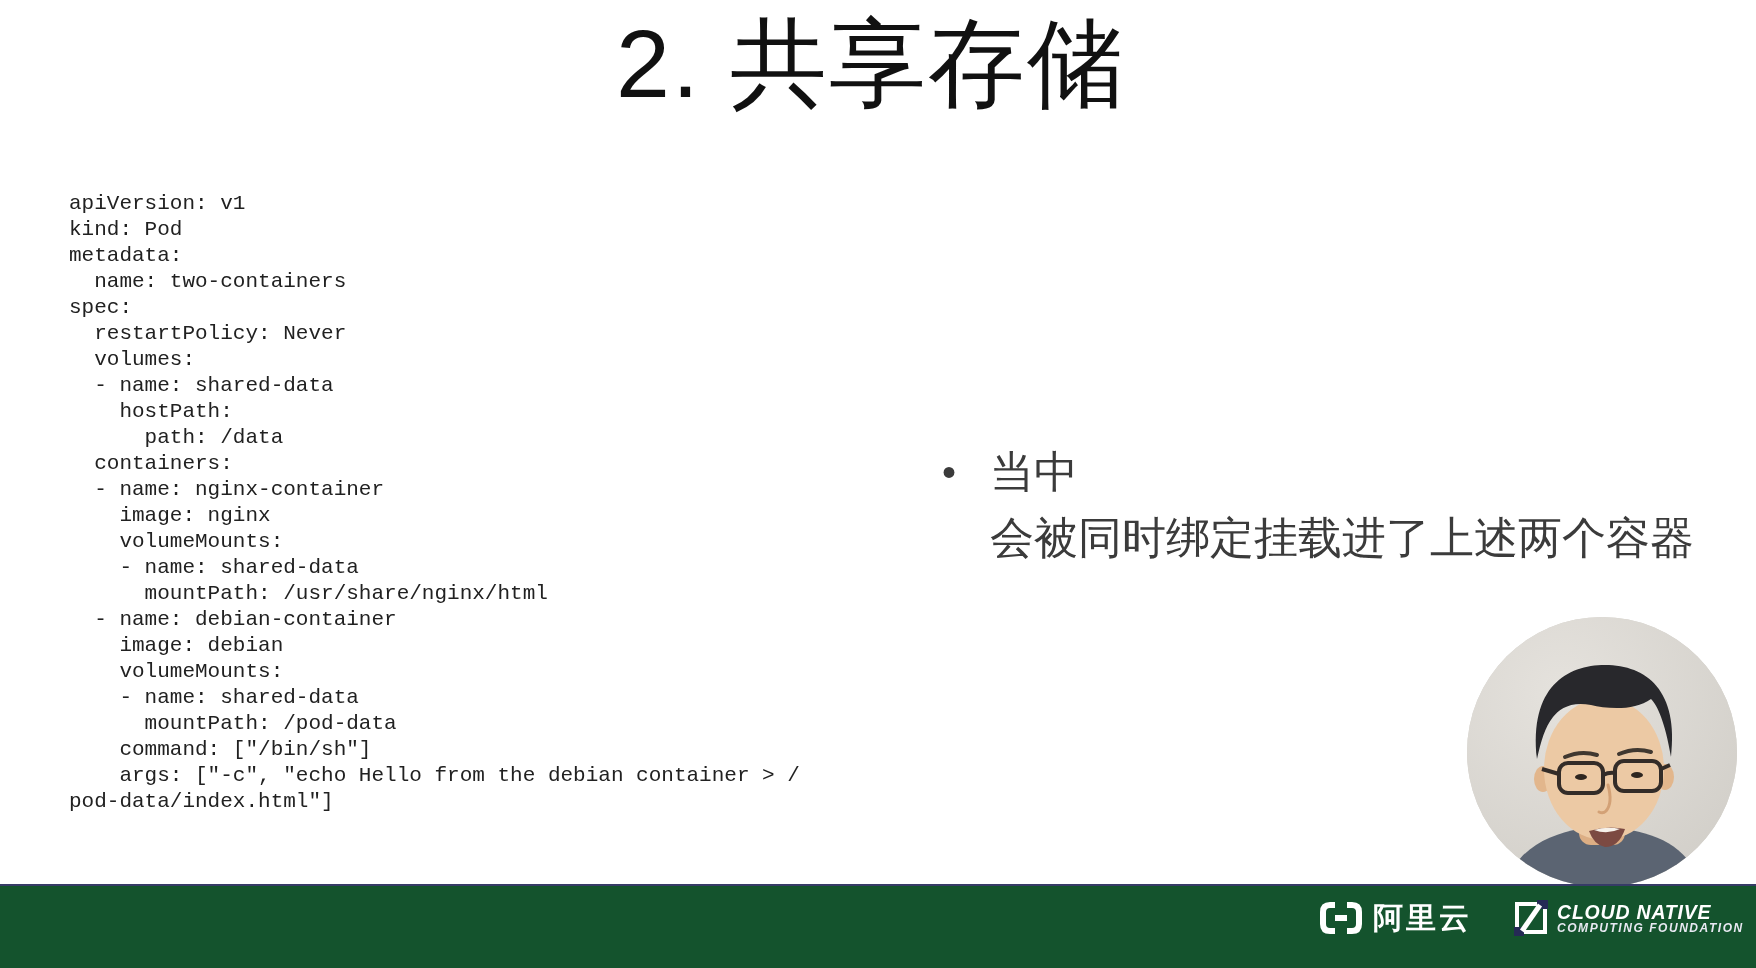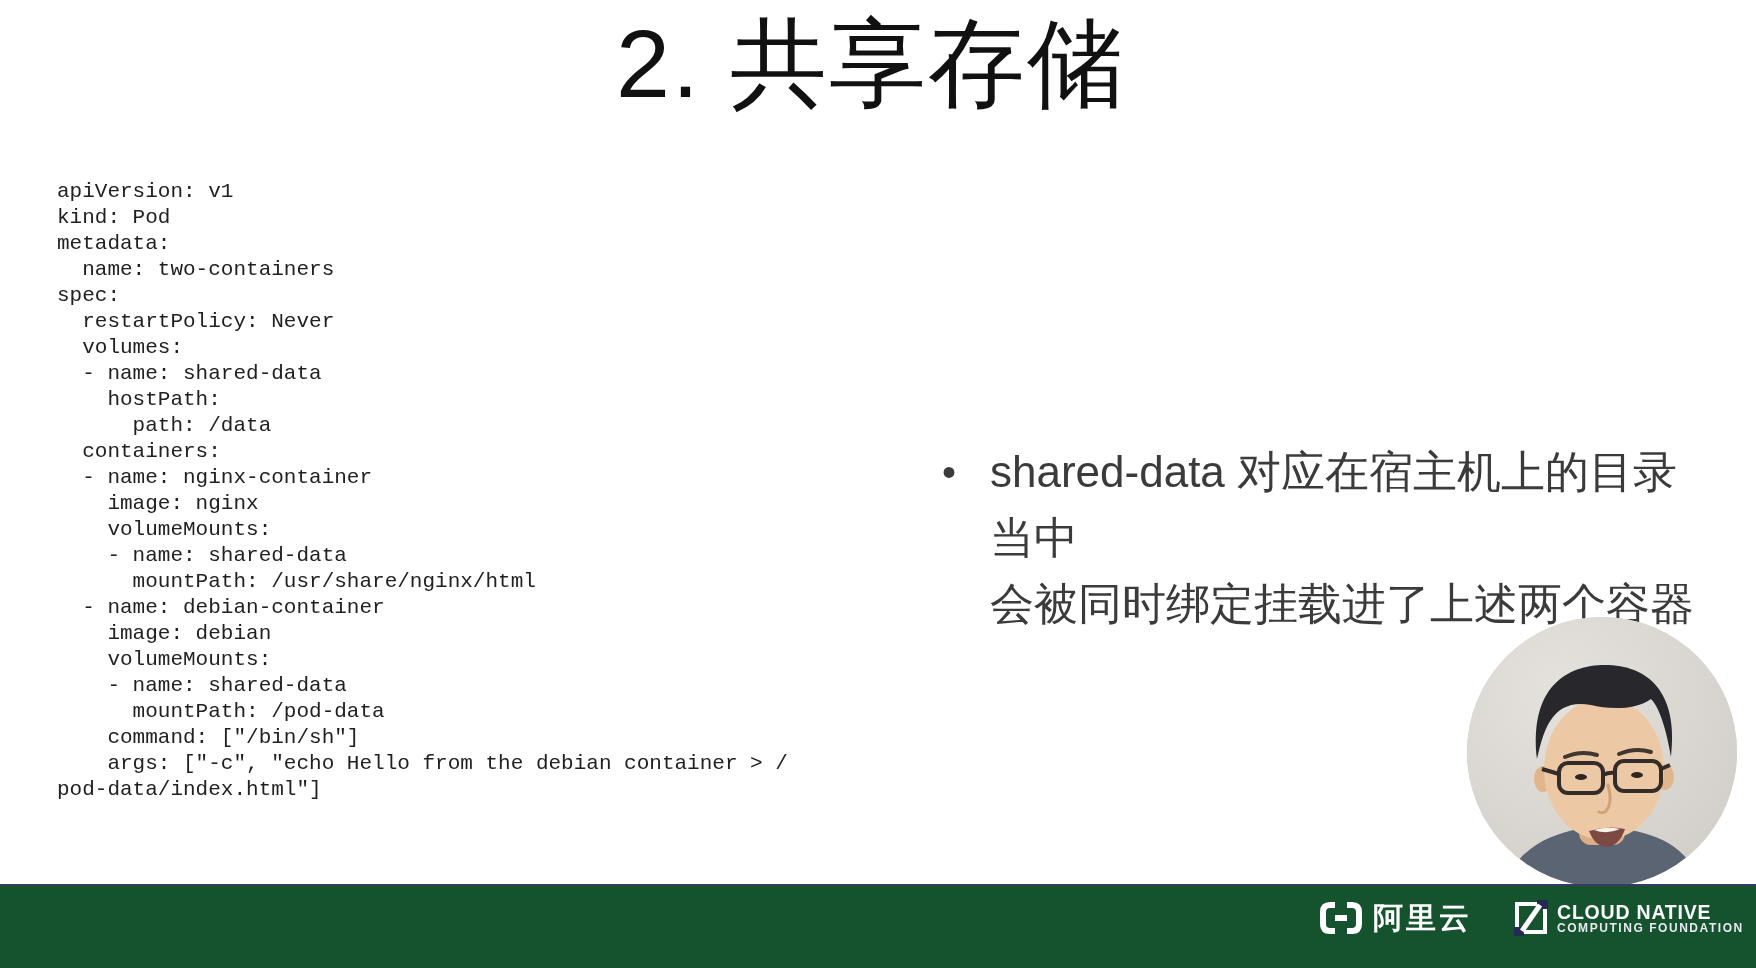--- a/index.html
+++ b/index.html
@@ -7,21 +7,21 @@
     position:relative;width:1756px;height:968px;background:#ffffff;
     overflow:hidden;font-family:"Liberation Sans","DejaVu Sans",sans-serif;padding-left:36px;
   }
   .title{
     position:absolute;top:2px;left:0;width:100%;margin:0;
     text-align:center;transform:translateX(-25px);
     font-size:97px;font-weight:400;color:#111;line-height:124px;
     letter-spacing:2px;
   }
   .code{
-    position:absolute;left:57px;top:179px;margin:0;
+    position:absolute;left:57px;top:179px;margin:12px;
     font-family:"Liberation Mono","DejaVu Sans Mono",monospace;
     font-size:21px;line-height:26px;color:#212121;white-space:pre;
   }
   .bullet{
     position:absolute;left:942px;top:439px;display:flex;align-items:flex-start;
     font-size:44px;line-height:66px;color:#3b3b3b;
   }
   .bullet .marker{width:48px;text-align:left;font-size:40px;line-height:66px;}
   .bullet-lines div{white-space:nowrap;}
   .webcam{
@@ -38,21 +38,21 @@
     display:flex;align-items:center;gap:9px;
   }
   .ali-label{
     color:#ffffff;font-size:30px;font-weight:600;letter-spacing:3px;
     line-height:1;white-space:nowrap;
   }
   .cncf-logo{
     position:absolute;left:1514px;top:0;height:64px;
     display:flex;align-items:center;gap:9px;
   }
-  .cncf-text{display:flex;flex-direction:column;justify-content:center;}
+  .cncf-text{display:flex;flex-direction:column;justify-content:center;font-style:italic;}
   .cncf-line1{
     color:#ffffff;font-size:19.5px;font-weight:bold;letter-spacing:0.8px;
     line-height:21px;white-space:nowrap;
   }
   .cncf-line2{
     color:#e8e9f2;font-size:12px;font-weight:bold;letter-spacing:1.55px;
     line-height:11px;white-space:nowrap;
   }
 </style>
 </head>
@@ -83,21 +83,20 @@
     volumeMounts:
     - name: shared-data
       mountPath: /pod-data
     command: ["/bin/sh"]
     args: ["-c", "echo Hello from the debian container &gt; /
 pod-data/index.html"]</pre>
 
   <div class="bullet">
     <span class="marker">•</span>
     <div class="bullet-lines">
-      <div>shared-data 对应在宿主机上的目录</div>
       <div>当中</div>
       <div>会被同时绑定挂载进了上述两个容器</div>
     </div>
   </div>
 
   <div class="webcam">
     <svg width="270" height="270" viewBox="0 0 270 270">
       <defs>
         <radialGradient id="bgGrad" cx="35%" cy="28%" r="90%">
           <stop offset="0" stop-color="#e5e2dd"></stop>

